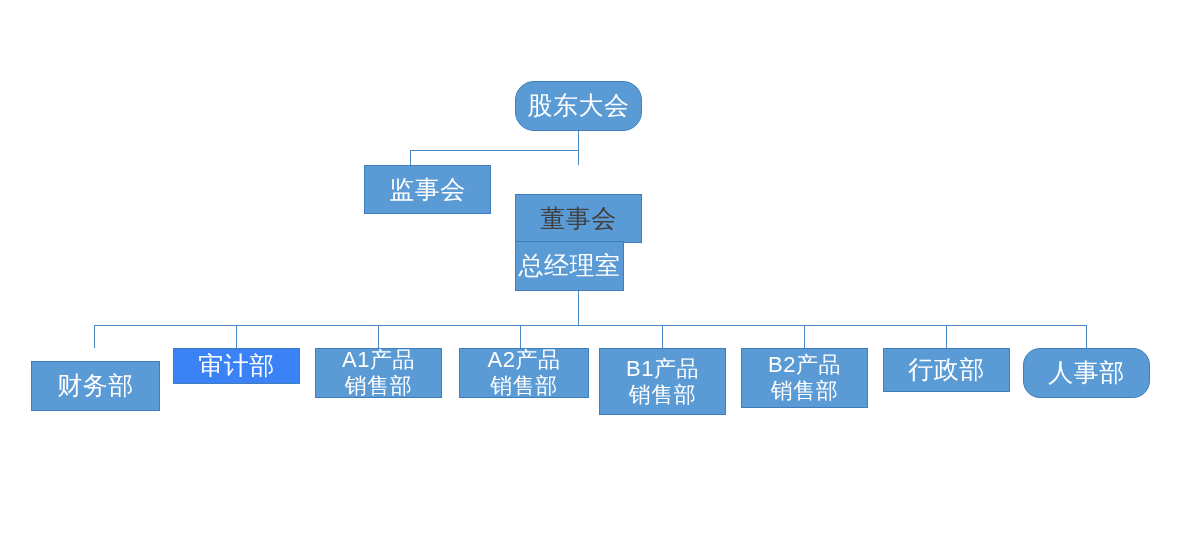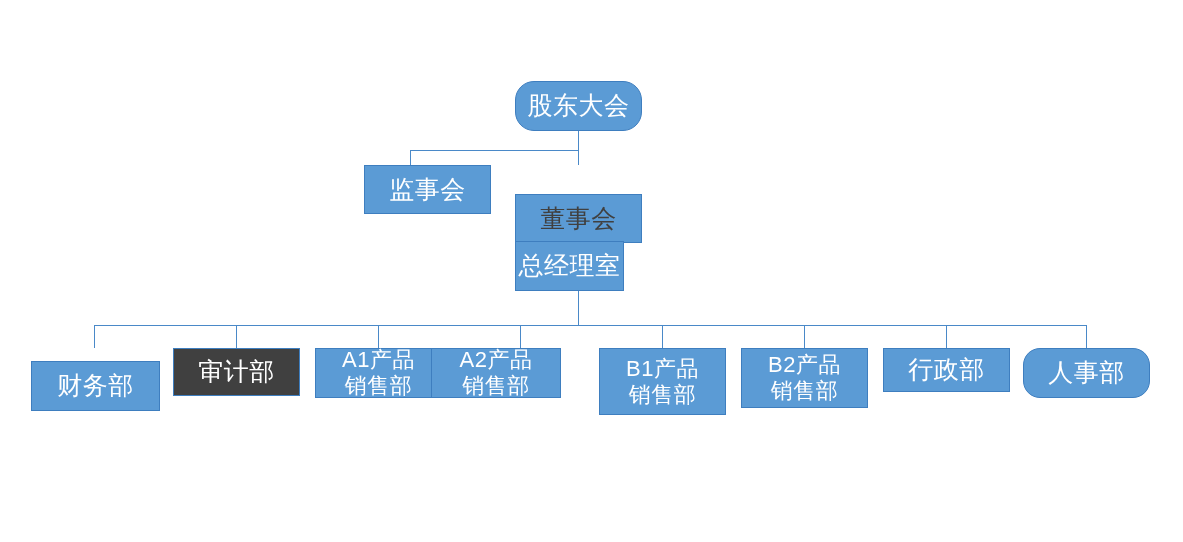--- a/index.html
+++ b/index.html
@@ -60,24 +60,24 @@
     <div class="conn v" style="background: rgb(74, 137, 200); left: 520px; top: 325px; height: 23px;"></div>
     <div class="conn v" style="background: rgb(74, 137, 200); left: 662px; top: 325px; height: 23px;"></div>
     <div class="conn v" style="background: rgb(74, 137, 200); left: 804px; top: 325px; height: 23px;"></div>
     <div class="conn v" style="background: rgb(74, 137, 200); left: 946px; top: 325px; height: 23px;"></div>
     <div class="conn v" style="background: rgb(74, 137, 200); left: 1086px; top: 325px; height: 23px;"></div>
     <div class="node big" style="left: 515px; top: 81px; width: 127px; height: 50px; background: rgb(91, 155, 213); border-color: rgb(62, 126, 191); color: rgb(255, 255, 255); border-radius: 19px;">股东大会</div>
     <div class="node big" style="left: 364px; top: 165px; width: 127px; height: 49px; background: rgb(91, 155, 213); border-color: rgb(62, 126, 191); color: rgb(255, 255, 255);">监事会</div>
     <div class="node big" style="left: 515px; top: 151px; width: 127px; height: 49px; background: rgb(91, 155, 213); border-color: rgb(62, 126, 191); color: #404040; margin-top: 43px;">董事会</div>
     <div class="node big" style="left: 515px; top: 241px; width: 109px; height: 50px; background: rgb(91, 155, 213); border-color: rgb(62, 126, 191); color: rgb(255, 255, 255);">总经理室</div>
     <div class="node big" style="left: 31px; top: 361px; width: 129px; height: 50px; background: rgb(91, 155, 213); border-color: rgb(62, 126, 191); color: rgb(255, 255, 255);">财务部</div>
-    <div class="node big" style="left: 173px; top: 348px; width: 127px; height: 48px; background: #404040; border-color: rgb(62, 126, 191); color: rgb(255, 255, 255);">审计部</div>
+    <div class="node big" style="left: 173px; top: 348px; width: 127px; height: 36px; background: #3b82f6; border-color: rgb(62, 126, 191); color: rgb(255, 255, 255);">审计部</div>
     <div class="node small" style="left: 315px; top: 348px; width: 127px; height: 50px; background: rgb(91, 155, 213); border-color: rgb(62, 126, 191); color: rgb(255, 255, 255);">A1产品
 销售部</div>
-    <div class="node small" style="left: 431px; top: 348px; width: 130px; height: 50px; background: rgb(91, 155, 213); border-color: rgb(62, 126, 191); color: rgb(255, 255, 255);">A2产品
+    <div class="node small" style="left: 459px; top: 348px; width: 130px; height: 50px; background: rgb(91, 155, 213); border-color: rgb(62, 126, 191); color: rgb(255, 255, 255);">A2产品
 销售部</div>
     <div class="node small" style="left: 599px; top: 348px; width: 127px; height: 67px; background: rgb(91, 155, 213); border-color: rgb(62, 126, 191); color: rgb(255, 255, 255);">B1产品
 销售部</div>
     <div class="node small" style="left: 741px; top: 348px; width: 127px; height: 60px; background: rgb(91, 155, 213); border-color: rgb(62, 126, 191); color: rgb(255, 255, 255);">B2产品
 销售部</div>
     <div class="node big" style="left: 883px; top: 348px; width: 127px; height: 44px; background: rgb(91, 155, 213); border-color: rgb(62, 126, 191); color: rgb(255, 255, 255);">行政部</div>
     <div class="node big" style="left: 1023px; top: 348px; width: 127px; height: 50px; background: rgb(91, 155, 213); border-color: rgb(62, 126, 191); color: rgb(255, 255, 255); border-radius: 17px;">人事部</div>
   </div>
 
 </body></html>

